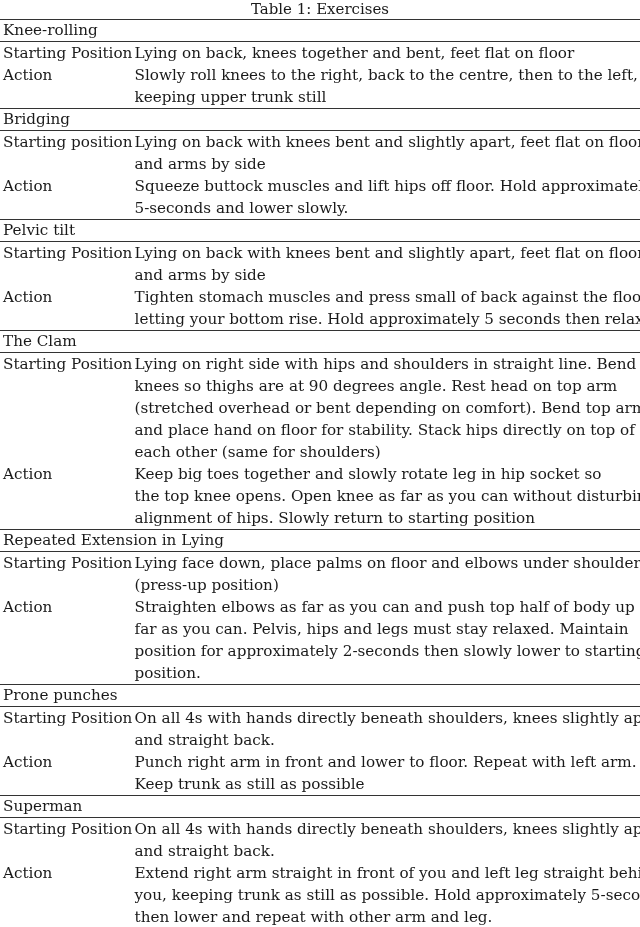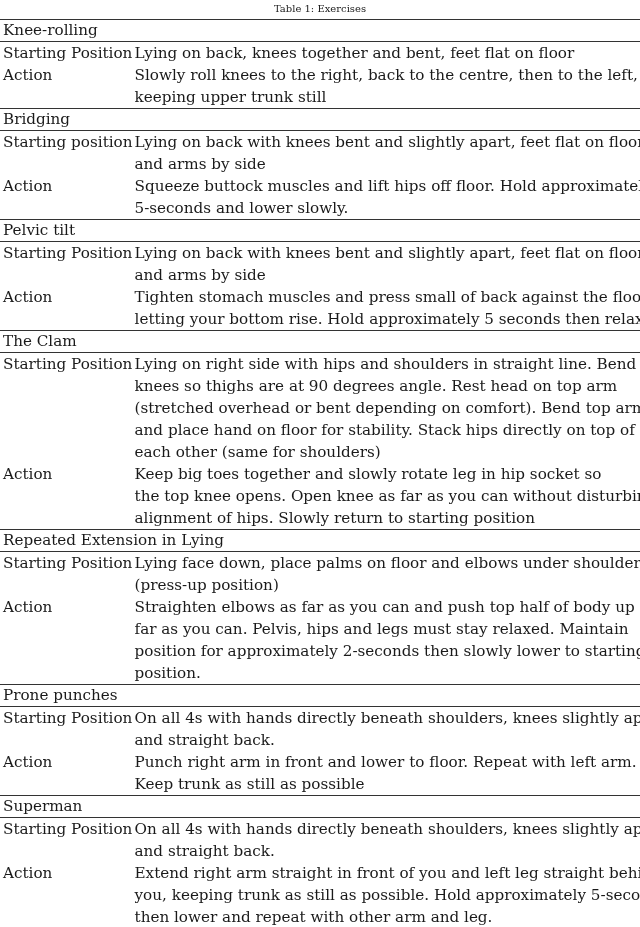--- a/index.html
+++ b/index.html
@@ -1,18 +1,18 @@
 <!DOCTYPE html>
 <html><head>
 <meta charset="utf-8">
 <style>
   html, body { margin:0; padding:0; background:#ffffff; }
   body { width:640px; height:927px; overflow:hidden; font-family:"DejaVu Serif","Liberation Serif",serif; color:#1a1a1a; }
   .page { position:relative; width:640px; }
-  .caption { text-align:center; font-size:10px; line-height:18px; height:19px; padding-top:0; }
+  .caption { text-align:center; font-size:15px; line-height:18px; height:19px; padding-top:0; }
   table { border-collapse:collapse; width:640px; font-size:15.2px; }
   td { padding:0 0 0 3px; vertical-align:top; line-height:22px; }
   td.label { width:126px; white-space:nowrap; padding-left:3px;margin-top:36px; }
   td.desc { padding-left:2px; padding-right:0; }
   tr.section td { border-top:1.6px solid #333; border-bottom:1.6px solid #333; line-height:21px; }
   tr.last td { border-bottom:1.6px solid #333; }
   .line { display:block; white-space:nowrap; }
 </style>
 </head>
 <body>

